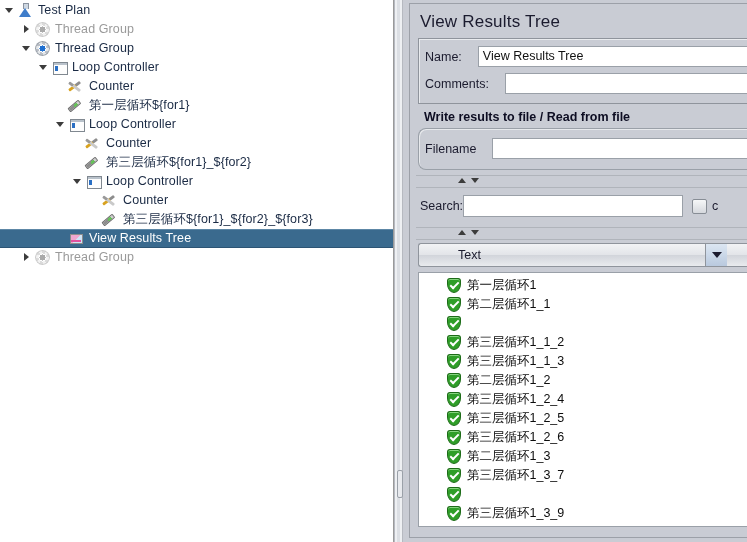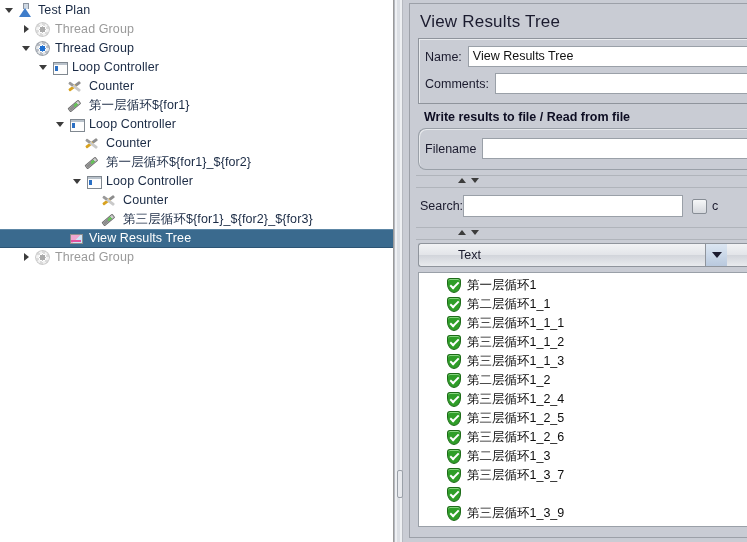--- a/index.html
+++ b/index.html
@@ -260,21 +260,21 @@
   }
   .field-row {
     display: flex;
     align-items: center;
     height: 23px;
     padding: 2px 0 2px 6px;
   }
   .field-row .flabel {
     font-size: 12.5px;
     color: #1b1b2e;
-    padding-right: 6px;
+    padding-right: 16px;
     white-space: nowrap;
   }
   .txtinput {
     flex: 1 1 auto;
     height: 21px;
     background: #ffffff;
     border: 1px solid #9aa0a8;
     border-right: none;
     box-sizing: border-box;
     font-size: 12.5px;
@@ -491,21 +491,21 @@
         <div class="tree-row">
           <span style="flex: 0 0 71px;"></span>
           <span class="twisty none"></span>
           <span class="ticon ic-tools"></span>
           <span class="label">Counter</span>
         </div>
         <div class="tree-row">
           <span style="flex: 0 0 71px;"></span>
           <span class="twisty none"></span>
           <span class="ticon ic-pen"></span>
-          <span class="label">第一层循环${for1}_${for2}</span>
+          <span class="label">第三层循环${for1}_${for2}</span>
         </div>
         <div class="tree-row">
           <span style="flex: 0 0 71px;"></span>
           <span class="twisty open"></span>
           <span class="ticon ic-window"></span>
           <span class="label">Loop Controller</span>
         </div>
         <div class="tree-row">
           <span style="flex: 0 0 88px;"></span>
           <span class="twisty none"></span>
@@ -594,21 +594,20 @@
           <div class="res-row">
             <span class="shield"></span>
             <span class="rlabel">第一层循环1</span>
           </div>
           <div class="res-row">
             <span class="shield"></span>
             <span class="rlabel">第二层循环1_1</span>
           </div>
           <div class="res-row">
             <span class="shield"></span>
-            <span class="rlabel">第三层循环1_1_1</span>
           </div>
           <div class="res-row">
             <span class="shield"></span>
             <span class="rlabel">第三层循环1_1_2</span>
           </div>
           <div class="res-row">
             <span class="shield"></span>
             <span class="rlabel">第三层循环1_1_3</span>
           </div>
           <div class="res-row">

